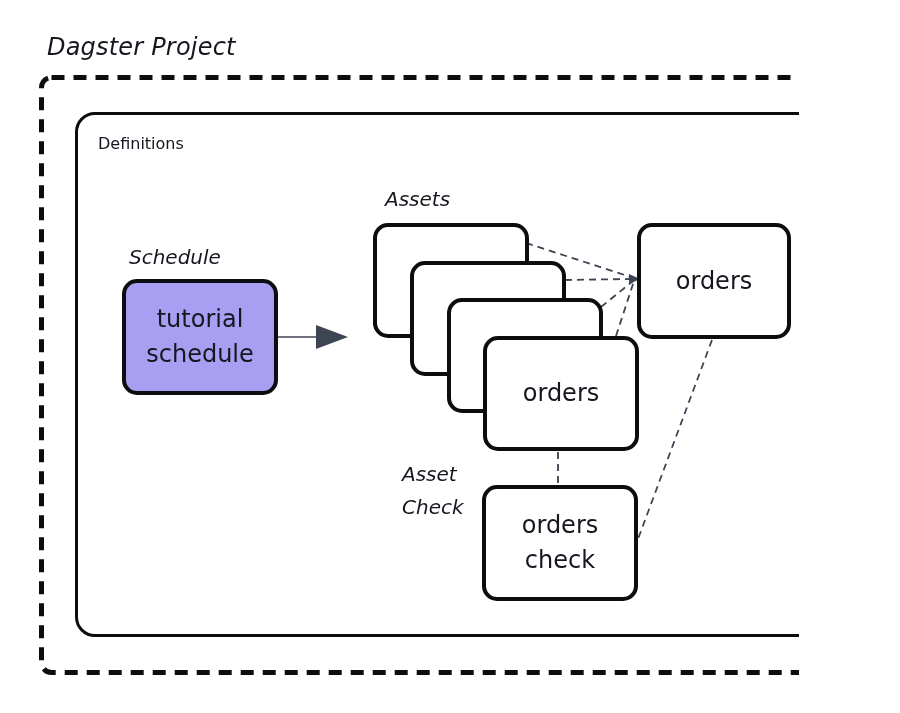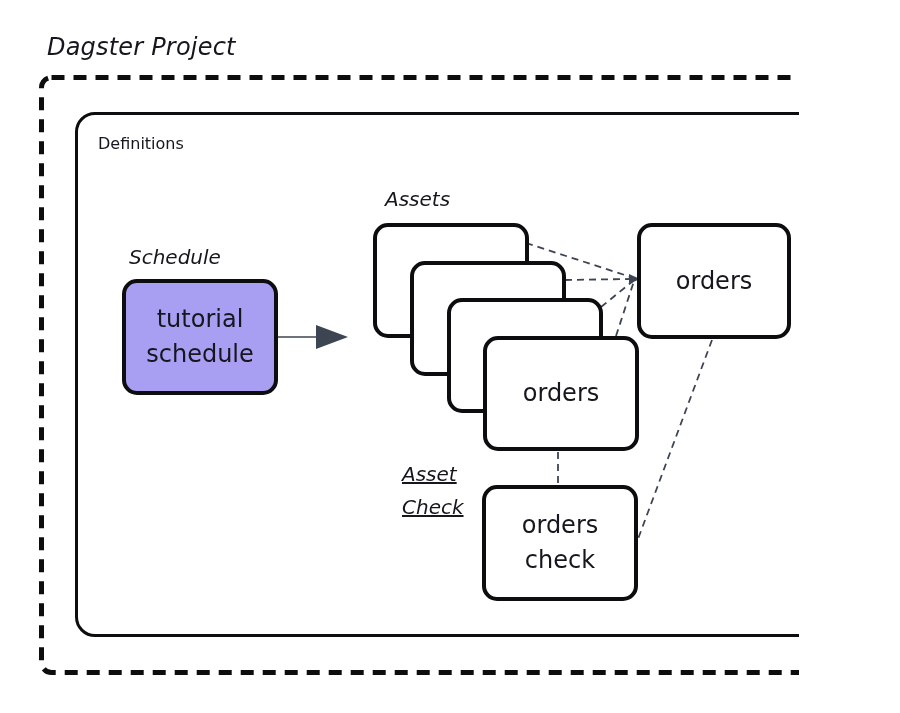--- a/index.html
+++ b/index.html
@@ -60,21 +60,21 @@
     font-size: 20px;
     font-style: italic;
     font-weight: 400;
     line-height: 33px;
     z-index: 3;
     white-space: nowrap;
   }
   .schedule-label { left: 129px; top: 241px; }
   .assets-label   { left: 385px; top: 183px; }
   .resource-label { left: 650px; top: 183px; }
-  .asset-check-label { left: 402px; top: 458px; text-decoration: underline; }
+  .asset-check-label { left: 402px; top: 458px; }
   .node {
     position: absolute;
     border: 4px solid var(--box-border);
     border-radius: 15px;
     background: var(--background);
     display: flex;
     flex-direction: column;
     align-items: center;
     justify-content: center;
     text-align: center;

